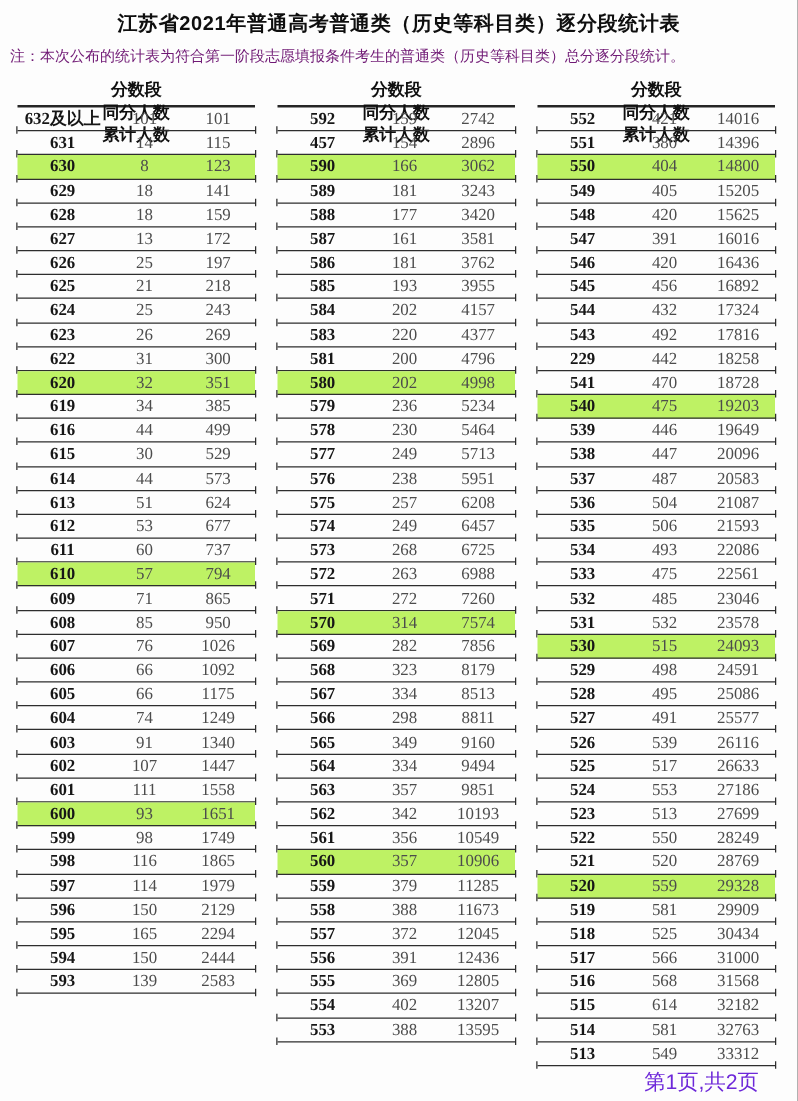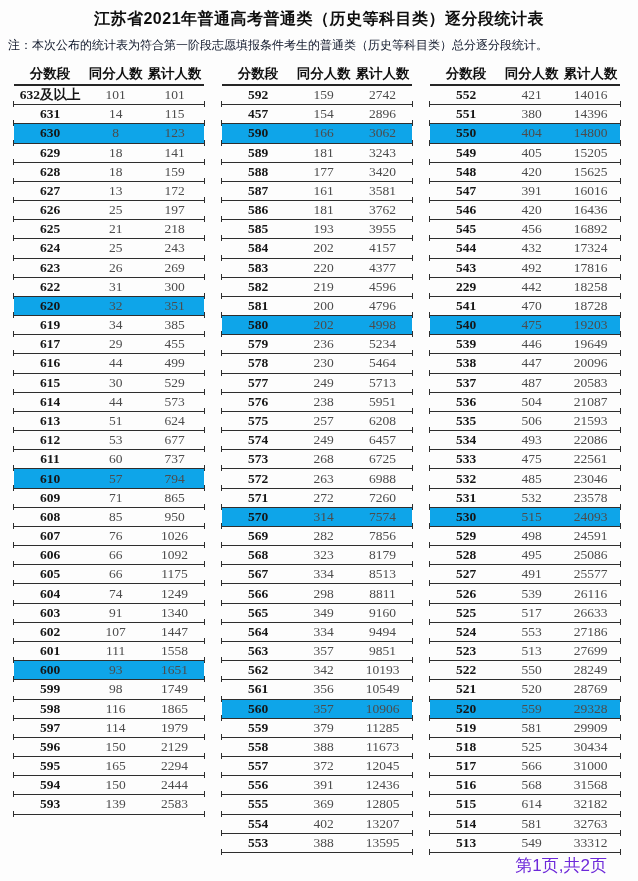--- a/index.html
+++ b/index.html
@@ -6,42 +6,43 @@
   .page {
     width:638px; height:881px; margin:0 auto; background:#fdfdfd;
     position:relative; overflow:hidden;
     font-family:"Liberation Sans", sans-serif; color:#1a1a1a;
   }
   .title {
     text-align:center; padding-top:9px; font-size:16px; font-weight:bold;
     color:#0e0e0e; letter-spacing:0.5px;
   }
   .note {
-    font-size:12px; color:#0f172a; margin:7px 6px 0 8px; white-space:nowrap;
+    font-size:12px; color:#701a75; margin:7px 6px 0 8px; white-space:nowrap;
   }
   .tables { display:flex; margin:9px 14px 0 14px; gap:18px; }
   .tbl { width:190px; }
   .thead {
     display:flex; align-items:center; height:21px;
     border-bottom:2px solid #262626;
+    flex-direction:column;
   }
   .thead span {
     font-weight:bold; font-size:13.5px; color:#0f0f0f; white-space:nowrap;
   }
   .tbody .row {
     display:flex; align-items:center; height:18.18px; position:relative;
     border-bottom:1px solid #2e2e2e;
   }
   .tbody .row::before, .tbody .row::after {
     content:""; position:absolute; bottom:-3px; width:1px; height:6px;
     background:#2e2e2e;
   }
   .tbody .row::before { left:-1px; }
   .tbody .row::after  { right:-1px; }
-  .row.shade { background:#0ea5e9; }
+  .row.shade { background:#bef264; }
   .c1 { width:38%; text-align:center; }
   .c2 { width:31%; text-align:center; }
   .c3 { width:31%; text-align:center; }
   .tbody .c1 {
     font-family:"Liberation Serif", serif; font-weight:bold;
     font-size:13.5px; color:#161616; white-space:nowrap;
   }
   .tbody .c2, .tbody .c3 {
     font-family:"Liberation Serif", serif; font-size:13.5px; color:#4c4c4c;
   }
@@ -124,25 +125,20 @@
             <span class="c1">620</span>
             <span class="c2">32</span>
             <span class="c3">351</span>
           </div>
           <div class="row">
             <span class="c1">619</span>
             <span class="c2">34</span>
             <span class="c3">385</span>
           </div>
           <div class="row">
-            <span class="c1">617</span>
-            <span class="c2">29</span>
-            <span class="c3">455</span>
-          </div>
-          <div class="row">
             <span class="c1">616</span>
             <span class="c2">44</span>
             <span class="c3">499</span>
           </div>
           <div class="row">
             <span class="c1">615</span>
             <span class="c2">30</span>
             <span class="c3">529</span>
           </div>
           <div class="row">
@@ -309,25 +305,20 @@
             <span class="c1">584</span>
             <span class="c2">202</span>
             <span class="c3">4157</span>
           </div>
           <div class="row">
             <span class="c1">583</span>
             <span class="c2">220</span>
             <span class="c3">4377</span>
           </div>
           <div class="row">
-            <span class="c1">582</span>
-            <span class="c2">219</span>
-            <span class="c3">4596</span>
-          </div>
-          <div class="row">
             <span class="c1">581</span>
             <span class="c2">200</span>
             <span class="c3">4796</span>
           </div>
           <div class="row shade">
             <span class="c1">580</span>
             <span class="c2">202</span>
             <span class="c3">4998</span>
           </div>
           <div class="row">

